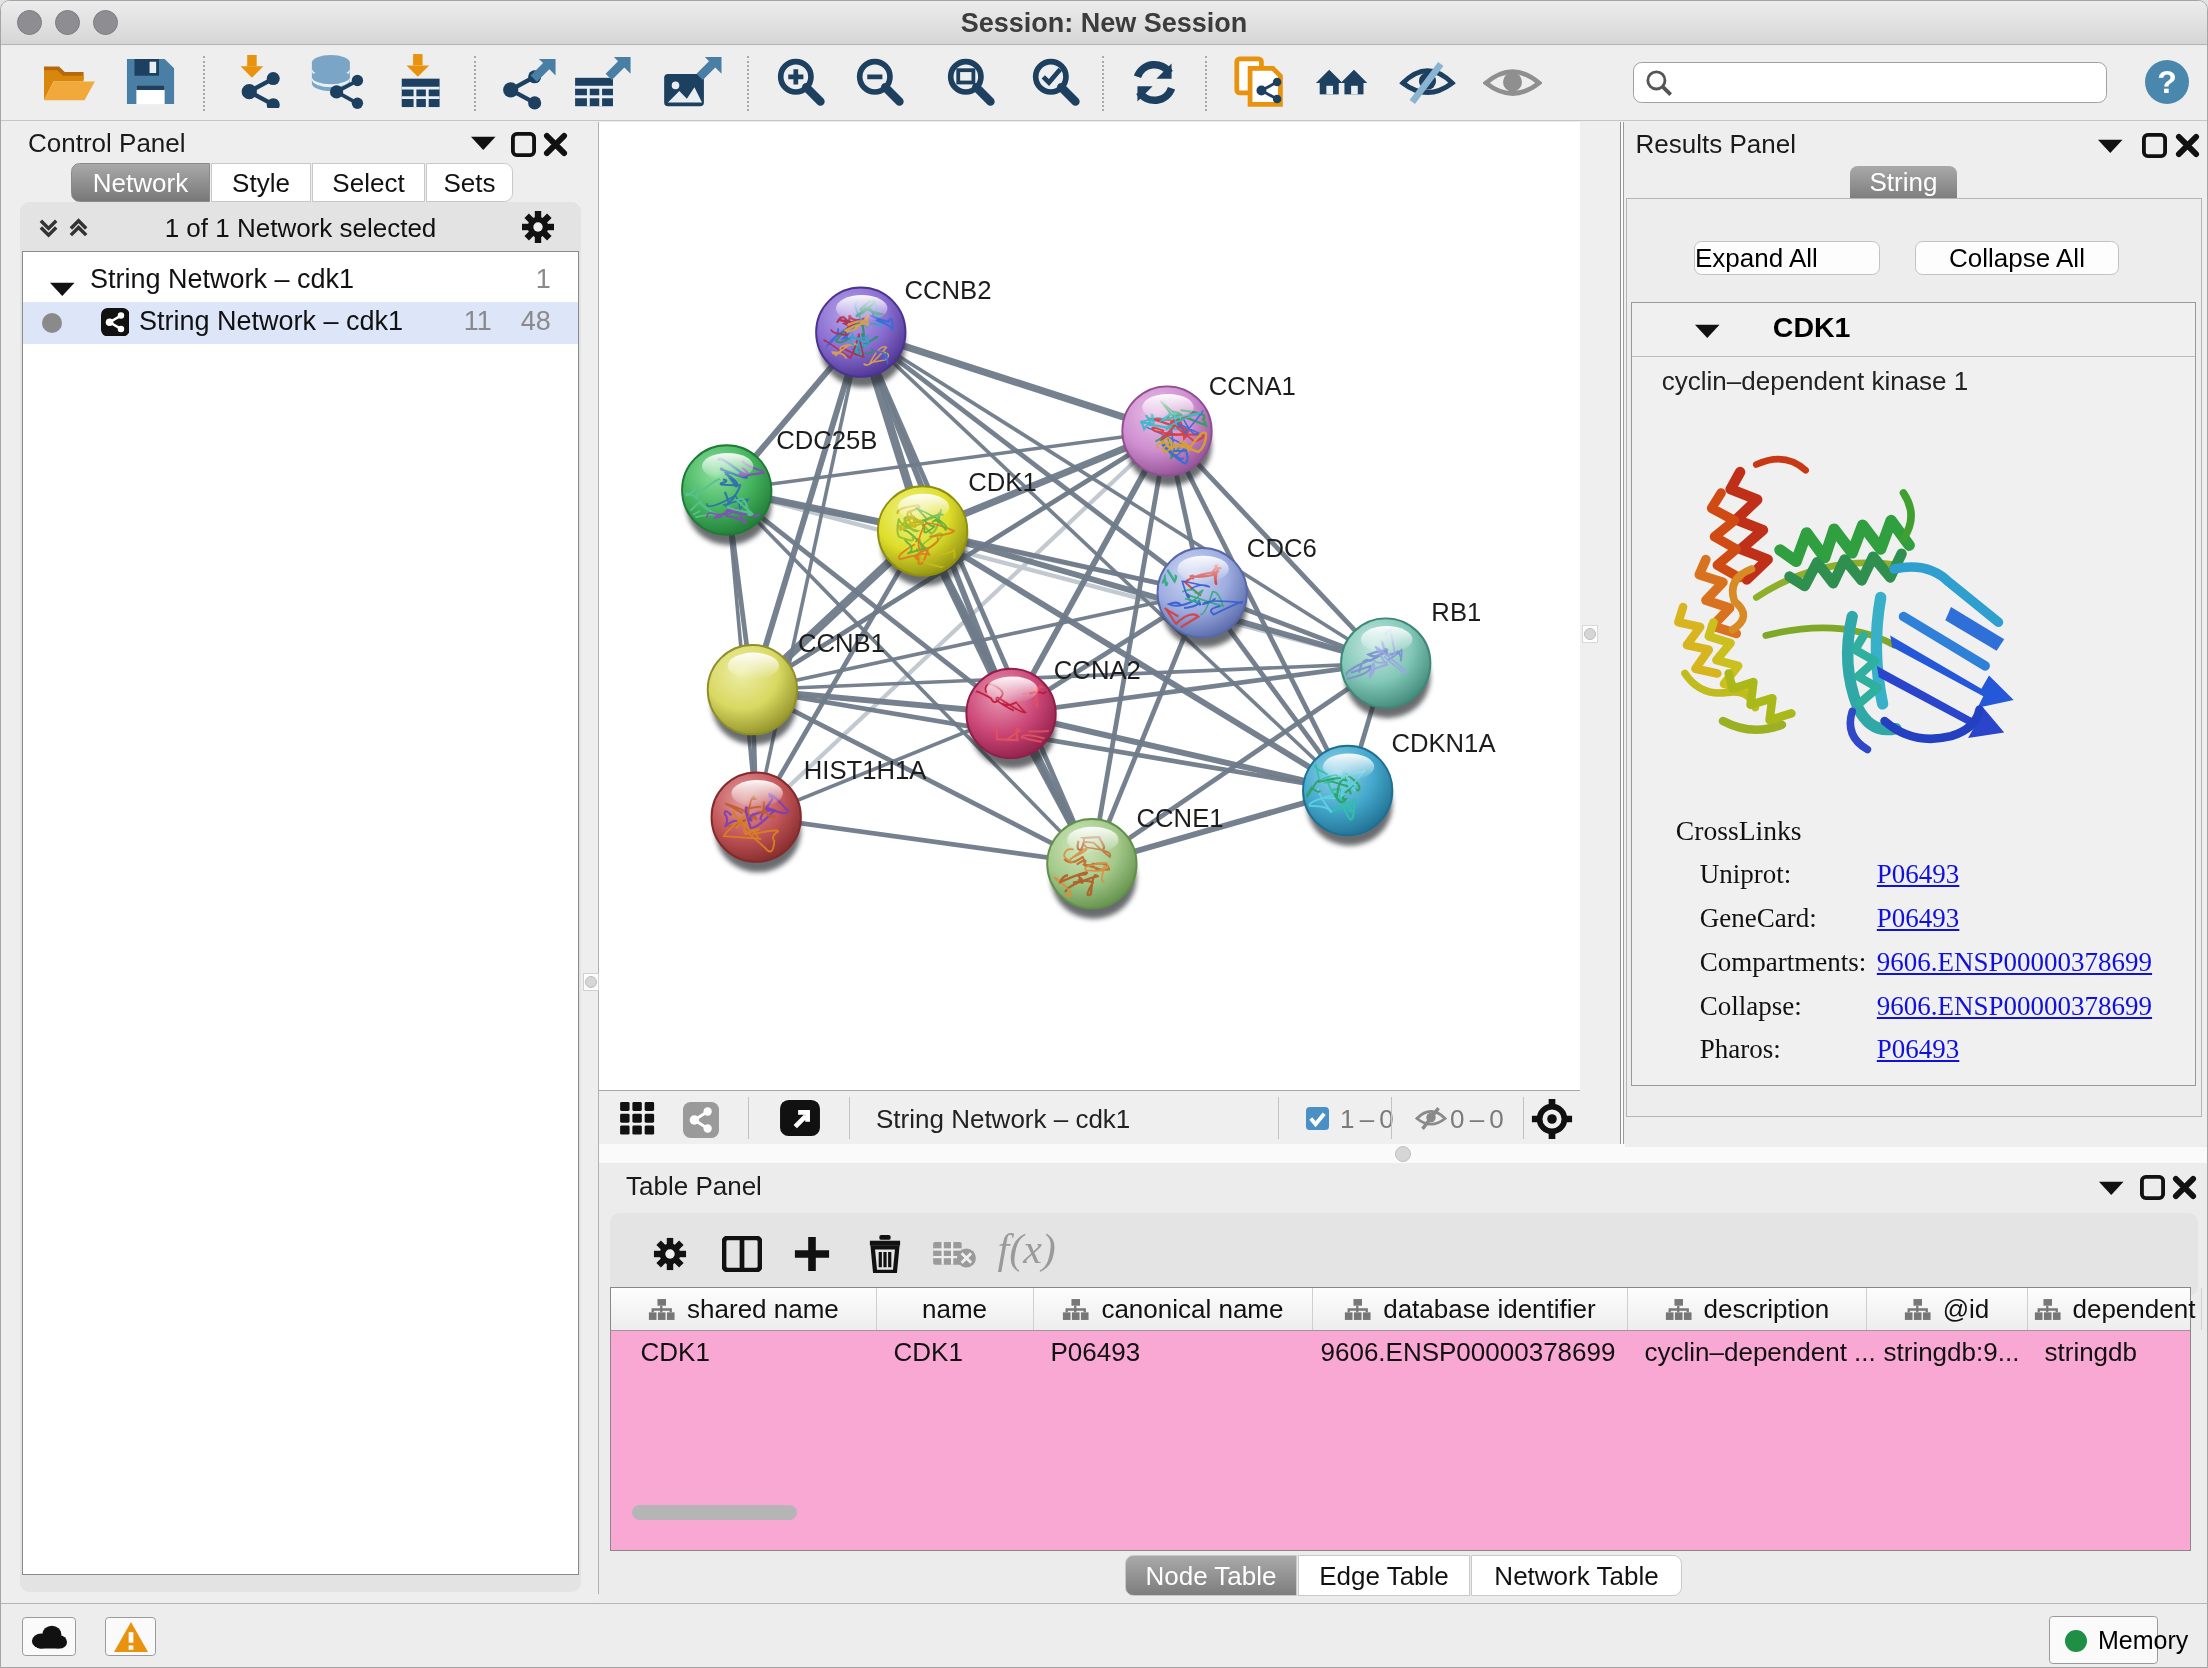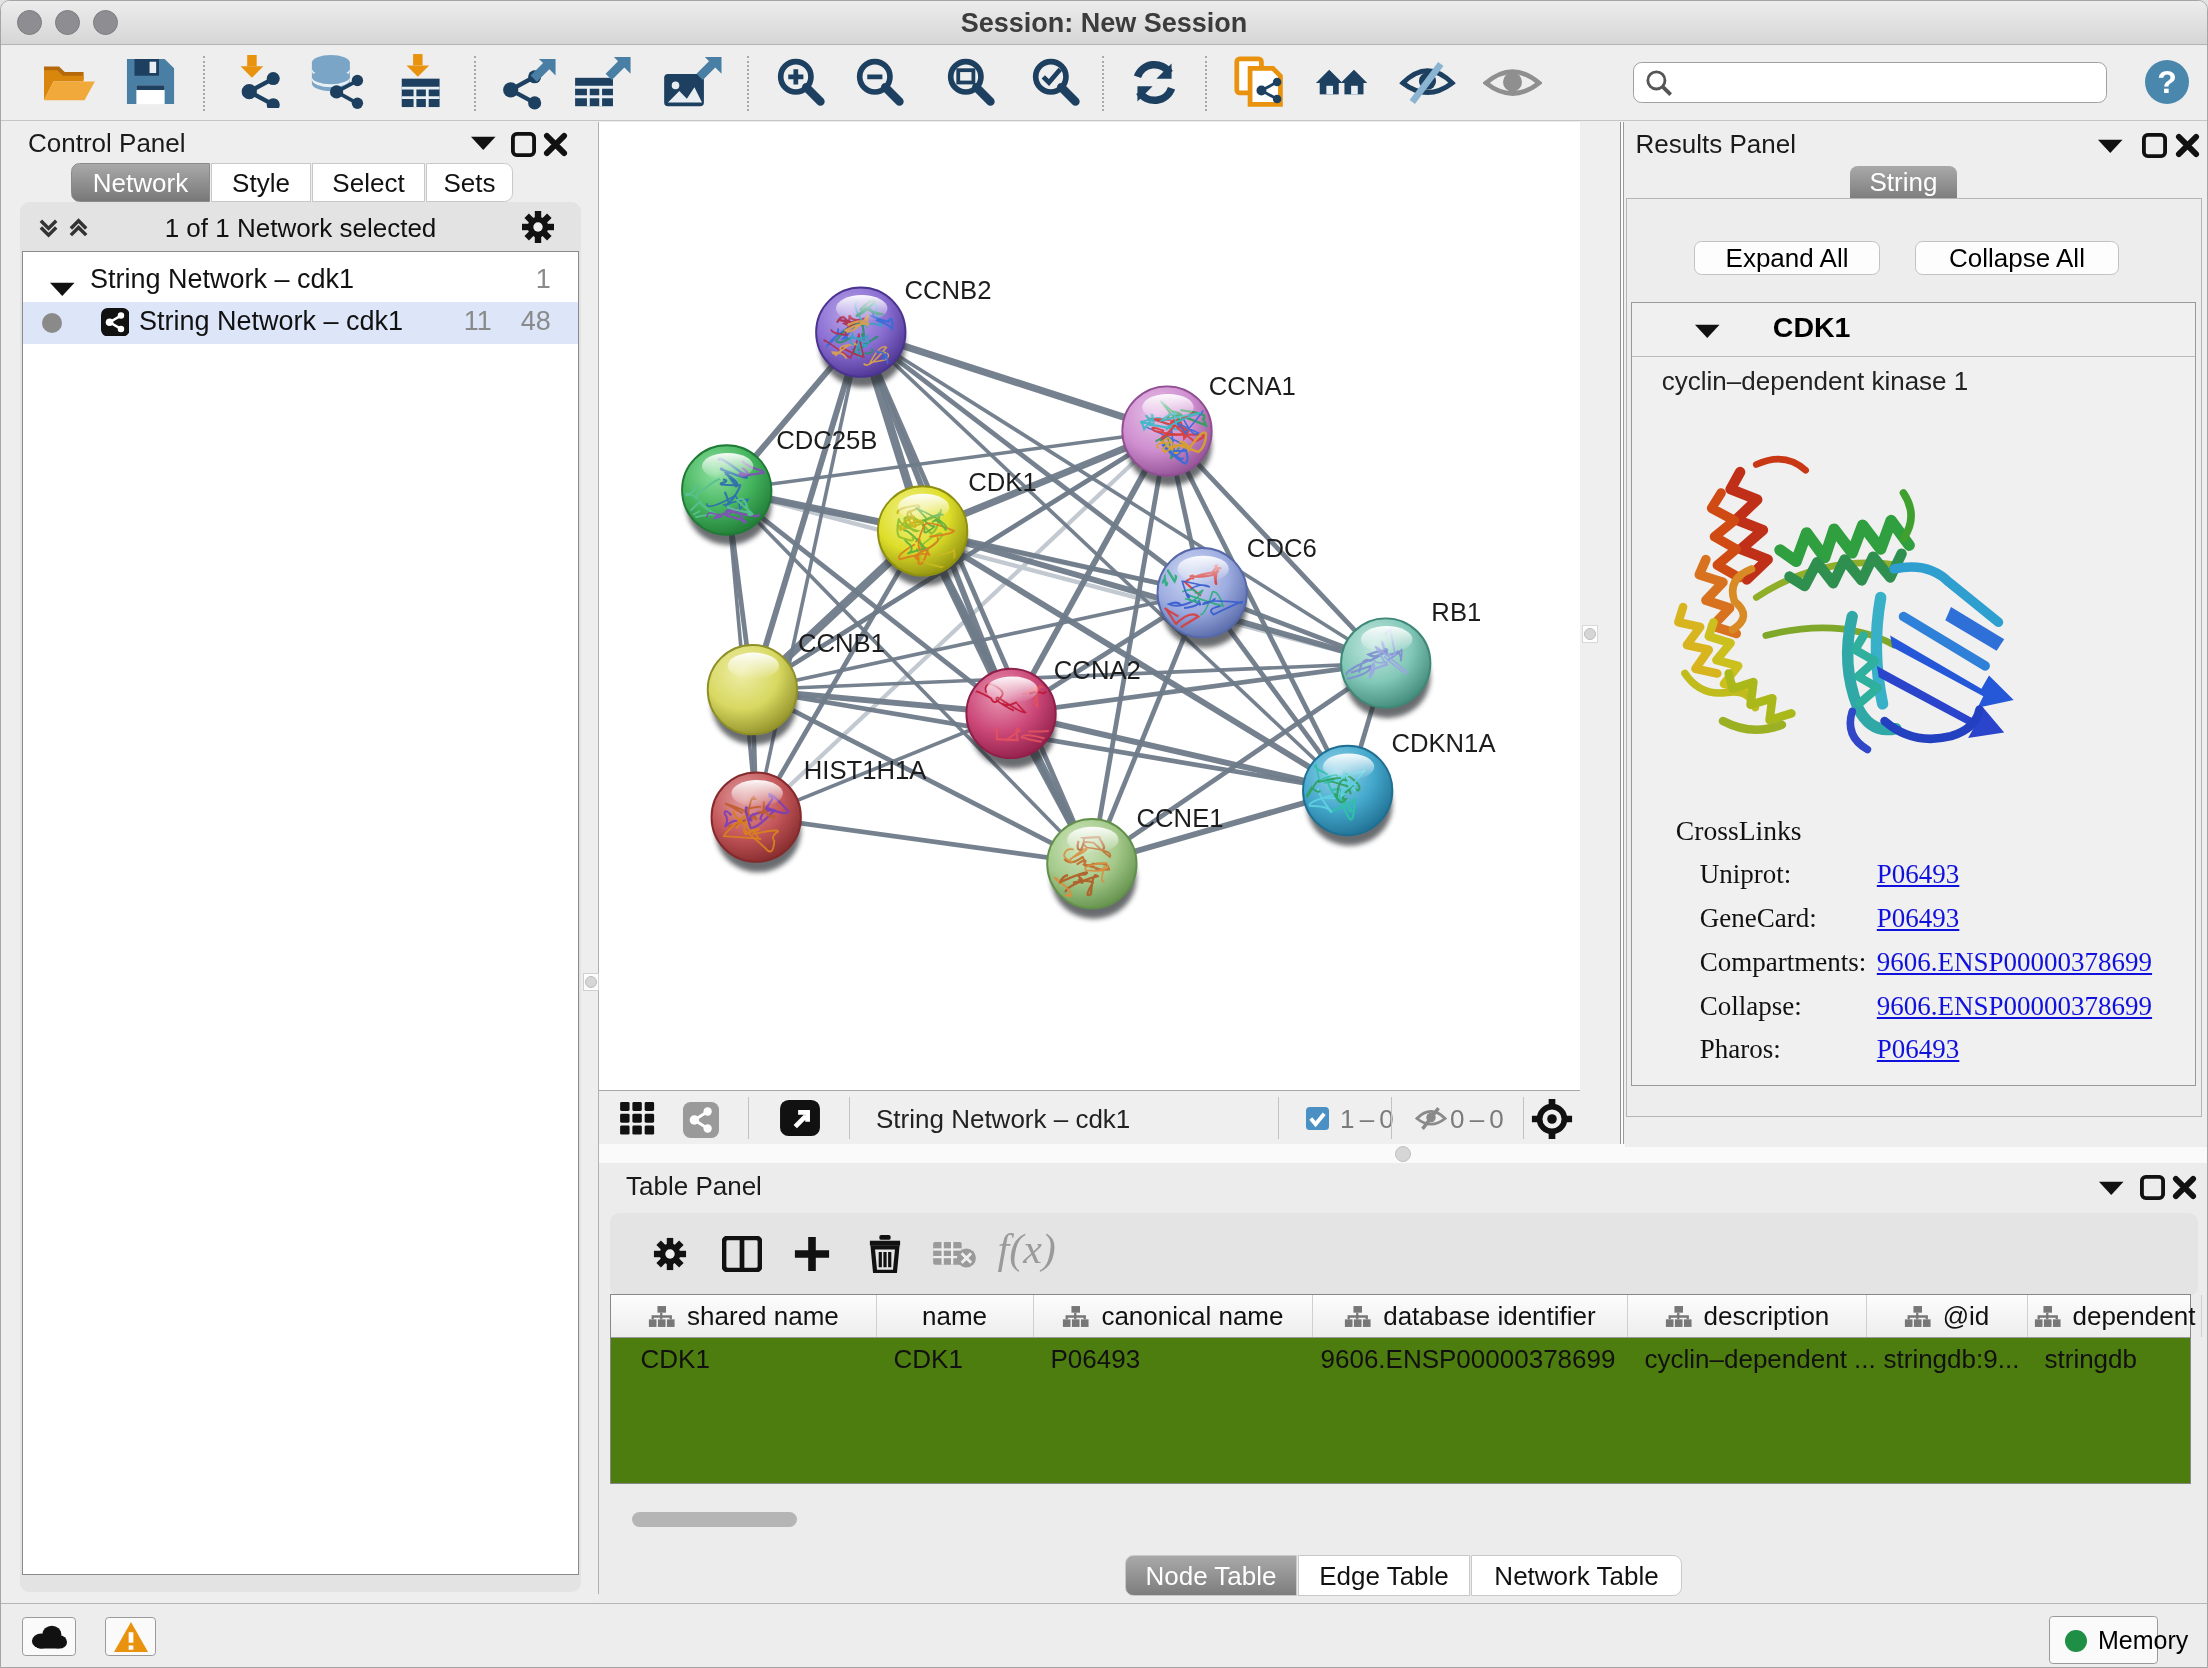--- a/index.html
+++ b/index.html
@@ -647,21 +647,21 @@
           <path d="M2 3 h26 L15 17z" fill="#111"></path>
         </svg></div>
 <div class="abs" style="left:517px;top:11.4px"><svg width="25" height="25" viewBox="0 0 26 26">
           <rect x="2" y="2" width="22" height="22" rx="4" fill="none" stroke="#111" stroke-width="4"></rect>
         </svg></div>
 <div class="abs" style="left:550px;top:11.4px"><svg width="25" height="25" viewBox="0 0 26 26">
           <path d="M4 4 L22 22 M22 4 L4 22" stroke="#111" stroke-width="6" stroke-linecap="round"></path>
         </svg></div>
 <div class="abs" style="left:225px;top:44px;width:107px;height:33px;background:linear-gradient(#a9a9a9,#7d7d7d);border-radius:7.6px 7.6px 0 0;color:#fff;font-size:26px;text-align:center;line-height:33px">String</div>
 <div class="abs" style="left:1px;top:76px;width:576px;height:919px;background:#ededed;border:1.9px solid #b5b5b5">
-<div class="abs" style="left:67px;top:42px;width:186px;height:34px;background:#fdfdfd;border:1px solid #c2c2c2;border-radius:7.6px;font-size:26px;text-align:center;line-height:32px">Expand All</div>
+<div class="abs" style="left:67px;top:42px;width:186px;height:34px;background:#fdfdfd;border:1px solid #c2c2c2;border-radius:7.6px;font-size:26px;line-height:32px">Expand All</div>
 <div class="abs" style="left:288px;top:42px;width:204px;height:34px;background:#fdfdfd;border:1px solid #c2c2c2;border-radius:7.6px;font-size:26px;text-align:center;line-height:32px">Collapse All</div>
 <div class="abs" style="left:3.8px;top:103px;width:565px;height:784px;background:#f0f0f0;border:1px solid #999">
 <div class="abs" style="left:61px;top:19px"><svg width="28.5" height="17" viewBox="0 0 30 18">
               <path d="M2 3 h26 L15 17z" fill="#111"></path>
             </svg></div>
 <div class="abs" style="left:141px;top:7.6px;font-size:28.5px;font-weight:bold">CDK1</div>
 <div class="abs" style="left:0;top:53px;width:100%;border-top:1px solid #bbb"></div>
 <div class="abs" style="left:30px;top:63px;font-size:26px;color:#222">cyclin–dependent kinase 1</div>
 <div class="abs" style="left:34px;top:133px"><svg width="399" height="342" viewBox="0 0 420 360">
               <g fill="none" stroke-linecap="round">
@@ -755,21 +755,21 @@
                 <line x1="0" y1="18" x2="30" y2="18"></line>
                 <line x1="10" y1="2" x2="10" y2="26"></line>
                 <line x1="20" y1="2" x2="20" y2="26"></line>
               </g>
               <circle cx="35" cy="19" r="10"></circle>
               <path d="M30 14 l10 10 M40 14 l-10 10" stroke="#eee" stroke-width="3"></path>
             </g>
           </svg></div>
 <div class="abs serif" style="left:388px;top:12.4px;font-size:42px;font-style:italic;color:#9a9a9a">f(x)</div>
 </div>
-<div class="abs" style="left:10.5px;top:131px;width:1581px;height:190px;background:#4d7c0f;border:1.9px solid #888">
+<div class="abs" style="left:10.5px;top:124px;width:1581px;height:264px;background:#f9a8d4;border:1.9px solid #888">
 <div class="abs" style="left:0;top:0;width:100%;height:43px;background:linear-gradient(#fdfdfd,#ededed);border-bottom:1.9px solid #999">
 <div class="hcell" style="left:0px;width:266px">
             <svg width="28.5" height="25" viewBox="0 0 30 26">
               <g fill="#777">
                 <rect x="11" y="2" width="9" height="7"></rect>
                 <rect x="2" y="16" width="8" height="8"></rect>
                 <rect x="11.5" y="16" width="8" height="8"></rect>
                 <rect x="21" y="16" width="8" height="8"></rect>
                 <path d="M15 9 v4 M6 16 v-3 h19 v3 M15 13 v3" stroke="#777" stroke-width="2.4" fill="none"></path>
               </g>

